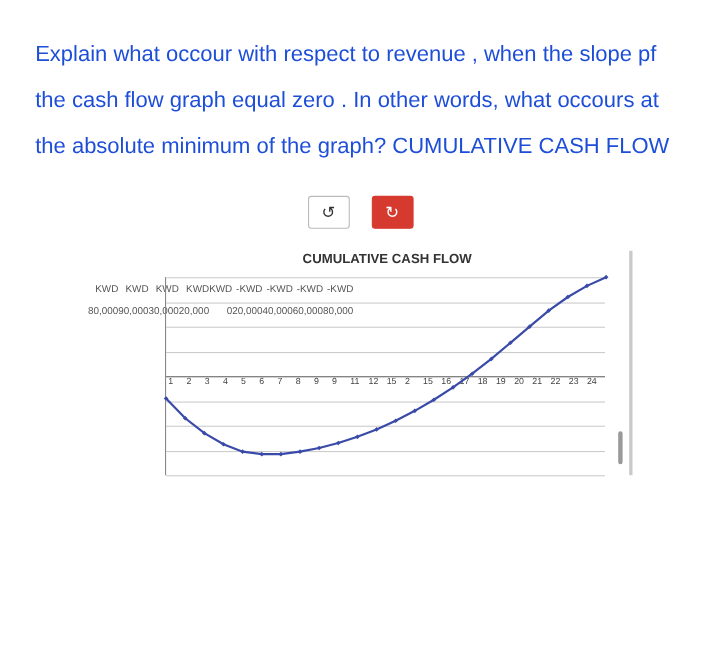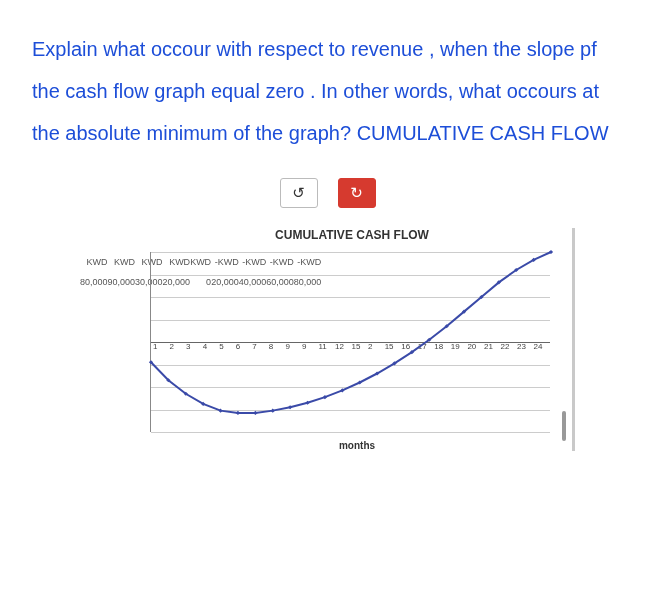--- a/index.html
+++ b/index.html
@@ -195,15 +195,14 @@
             <rect x="311.54347826086956" y="58.125000000000014" width="3" height="3" fill="#3a4aa8" transform="rotate(45 313.04347826086956 59.625000000000014)"></rect>
             <rect x="328.9347826086956" y="43.5" width="3" height="3" fill="#3a4aa8" transform="rotate(45 330.4347826086956 45)"></rect>
             <rect x="346.32608695652175" y="28.875" width="3" height="3" fill="#3a4aa8" transform="rotate(45 347.82608695652175 30.375)"></rect>
             <rect x="363.7173913043478" y="16.5" width="3" height="3" fill="#3a4aa8" transform="rotate(45 365.2173913043478 18)"></rect>
             <rect x="381.10869565217394" y="6.375" width="3" height="3" fill="#3a4aa8" transform="rotate(45 382.60869565217394 7.875)"></rect>
             <rect x="398.5" y="-1.5" width="3" height="3" fill="#3a4aa8" transform="rotate(45 400 0)"></rect>
           </g>
       </svg>
     </div>
   </div>
-  <div class="xaxis-title">months</div>
   <div class="scrollbar-hint"></div>
 </div>
 
 </body></html>

